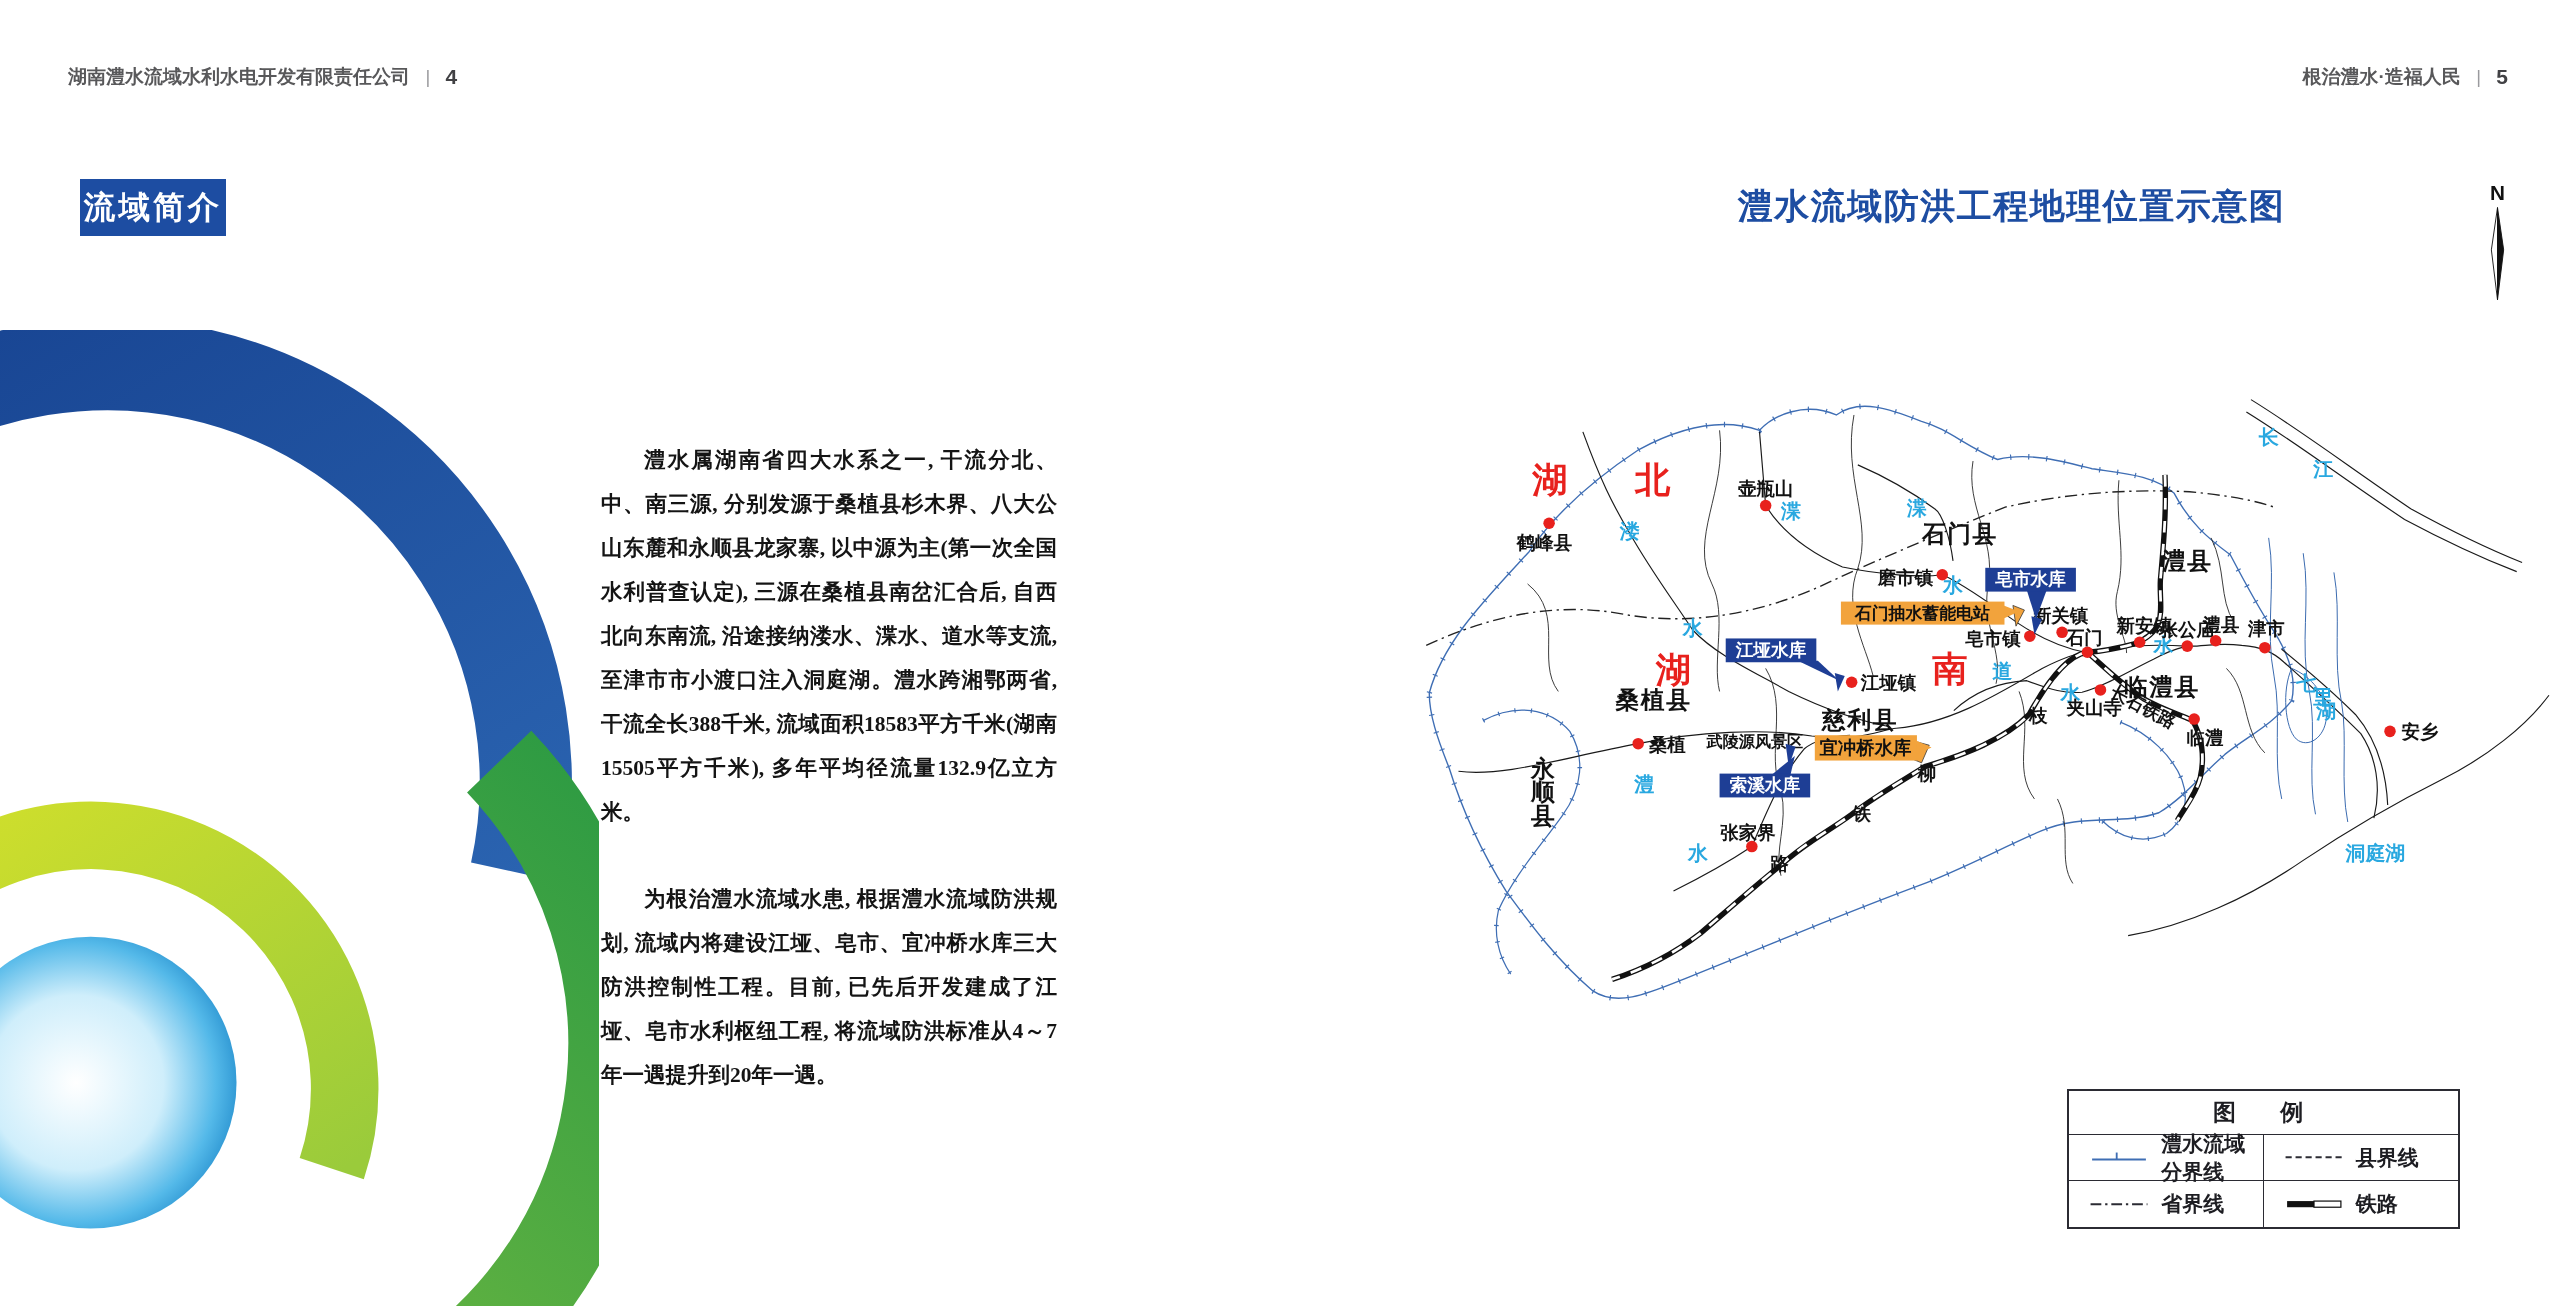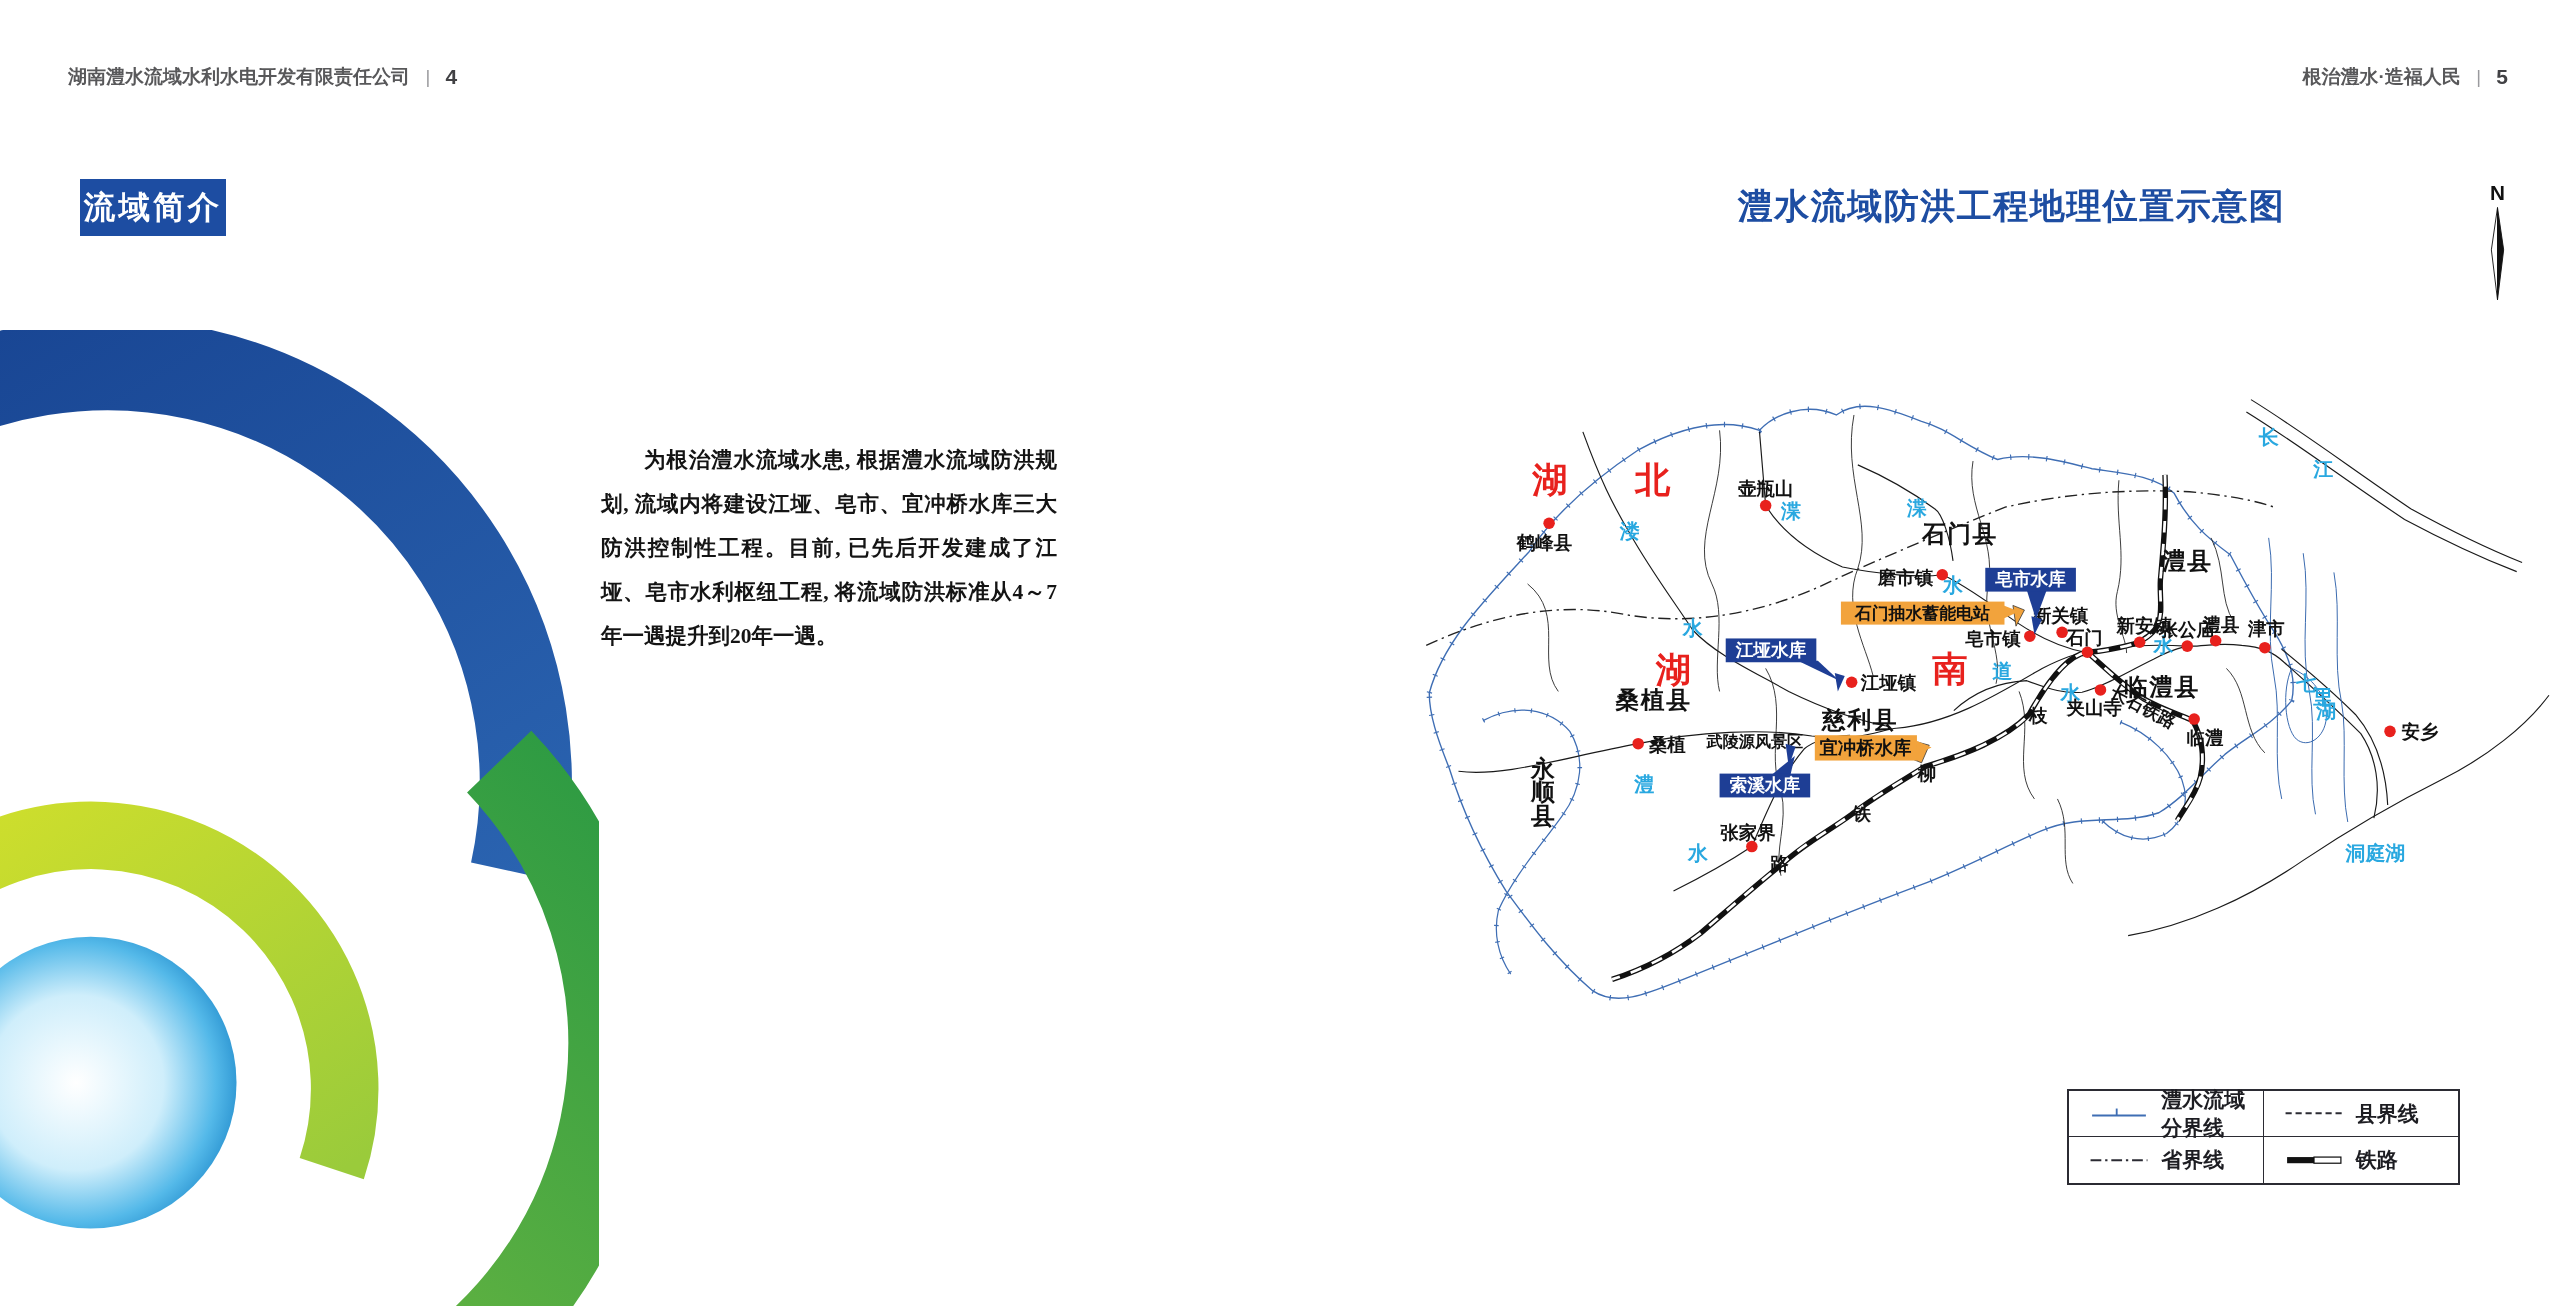--- a/index.html
+++ b/index.html
@@ -48,20 +48,21 @@
   </div>
   <div id="hdr-right" class="hdr">
     <span>根治澧水·造福人民</span>
     <span class="sep">|</span>
     <span class="pg">5</span>
   </div>
 
   <div class="badge">流域简介</div>
 
   <div class="bodytext">
+    <p>澧水属湖南省四大水系之一, 干流分北、中、南三源, 分别发源于桑植县杉木界、八大公山东麓和永顺县龙家寨, 以中源为主(第一次全国水利普查认定), 三源在桑植县南岔汇合后, 自西北向东南流, 沿途接纳溇水、渫水、道水等支流, 至津市市小渡口注入洞庭湖。澧水跨湘鄂两省, 干流全长388千米, 流域面积18583平方千米(湖南15505平方千米), 多年平均径流量132.9亿立方米。</p>
     <p>为根治澧水流域水患, 根据澧水流域防洪规划, 流域内将建设江垭、皂市、宜冲桥水库三大防洪控制性工程。目前, 已先后开发建成了江垭、皂市水利枢纽工程, 将流域防洪标准从4～7年一遇提升到20年一遇。</p>
   </div>
 
   <svg class="layer" style="left:0;top:330px;" width="599" height="977" viewBox="0 0 780 1272">
     <defs>
       <linearGradient id="lgNavy" x1="0" y1="0" x2="1" y2="1">
         <stop offset="0" stop-color="#16418f"></stop>
           <stop offset="1" stop-color="#2a63b0"></stop>
       </linearGradient>
       <linearGradient id="lgGreen" x1="1" y1="0" x2="0" y2="1">
@@ -289,20 +290,21 @@
     </g>
 
     <g>
       <text x="3253" y="260" text-anchor="middle" fill="#111111" font-size="27" font-weight="bold">N</text>
       <polygon points="3253,270 3245,325 3253,390" fill="#ffffff" stroke="#111111" stroke-width="1.2"></polygon>
       <polygon points="3253,270 3261,325 3253,390" fill="#111111" stroke="#111111" stroke-width="1.2"></polygon>
     </g>
   </svg>
 
   <div class="legend">
+    <div class="lg-title">图　例</div>
     <div class="lg-grid">
       <div class="lg-cell c1 r1">
         <svg width="60" height="12.3" viewBox="0 0 78 16">
           <line x1="4" y1="11" x2="74" y2="11" stroke="#3f6eb4" stroke-width="2.4"></line>
           <line x1="36" y1="2" x2="36" y2="11" stroke="#3f6eb4" stroke-width="2.4"></line>
         </svg>
         <span>澧水流域分界线</span>
       </div>
       <div class="lg-cell r1">
         <svg width="60" height="12.3" viewBox="0 0 78 16">

